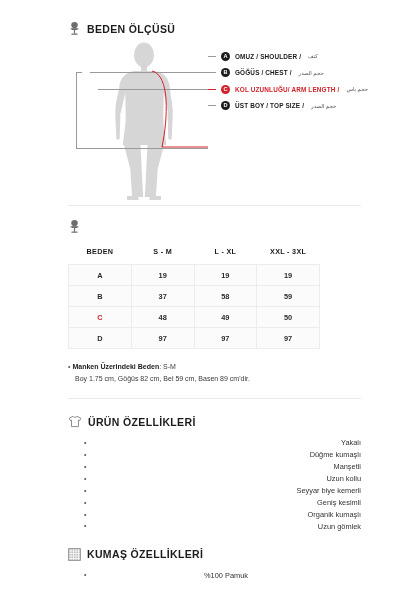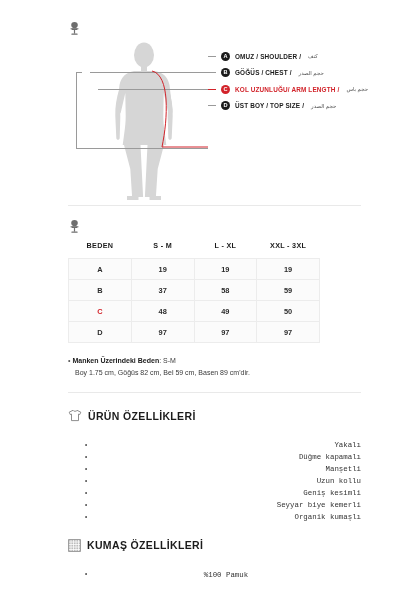--- a/index.html
+++ b/index.html
@@ -44,39 +44,39 @@
   .badge.red { background:#d2232a; }
   .leg-txt { font-size:6.4px; font-weight:700; letter-spacing:.15px; color:#1b1b1b; }
   .leg-txt.red { color:#d2232a; }
   .leg-ar { font-size:5.4px; color:#555; direction:rtl; margin-left:2px; }
 
   
   .divider { height:1px; background:#e9e9e9; margin:0; }
 
   
   .block2 { padding-top:14px; }
-  table.sizes { border-collapse:collapse; margin-top:1px; width:252px; }
+  table.sizes { border-collapse:collapse; margin-top:7px; width:252px; }
   table.sizes th {
     font-size:7.2px; font-weight:700; letter-spacing:.3px; color:#1b1b1b;
     padding:6px 0 8px; text-align:center; background:#fff; border:none;
   }
   table.sizes td {
     font-size:7.4px; font-weight:700; color:#2b2b2b; text-align:center;
     padding:5.5px 0; border:1px solid #ececec; background:#fbfbfb;
   }
   table.sizes td.rowlab { font-weight:700; color:#2b2b2b; width:63px; }
   table.sizes td.rowlab.hl { color:#d2232a; }
   table.sizes td.val { width:63px; }
 
   .model-note { margin-top:12px; font-size:7px; line-height:1.65; color:#3a3a3a; }
   .model-note .b { font-weight:700; color:#1b1b1b; }
   .model-note .l2 { display:block; padding-left:7px; color:#3a3a3a; }
 
   
-  ul.bul { list-style:none; margin-top:18px; padding-left:16px;font-family:Liberation Mono, monospace; }
+  ul.bul { list-style:none; margin-top:9px; padding-left:16px; }
   ul.bul li {
     font-size:7.4px; line-height:1.62; color:#333; position:relative; padding-left:7px;
   }
   ul.bul li:before {
     content:"•"; position:absolute; left:0; top:-0.5px; color:#555; font-size:7px;
   }
 
   .block3 { padding-top:16px;text-align:right; }
   .block4 { padding-top:15px;text-align:center; }
   .block5 { padding-top:16px; }
@@ -91,20 +91,21 @@
     <div class="sec-head">
       <span class="ico">
         <svg width="13" height="14" viewBox="0 0 13 14">
           <ellipse cx="6.5" cy="3.1" rx="3.3" ry="3.1" fill="#6e6e6e"></ellipse>
           <path d="M3.1 6.3 H9.9 L9.2 8.0 H3.8 Z" fill="#6e6e6e"></path>
           <rect x="5.9" y="8.0" width="1.2" height="3.6" fill="#6e6e6e"></rect>
           <rect x="3.4" y="11.6" width="6.2" height="1.1" rx="0.5" fill="#6e6e6e"></rect>
           <rect x="2.2" y="6.6" width="8.6" height="0.55" fill="#6e6e6e"></rect>
         </svg>
       </span>
+      <span class="title">BEDEN ÖLÇÜSÜ</span>
     </div>
 
     <div class="figure-wrap">
 
       <svg class="silhouette" width="120" height="160" viewBox="0 0 120 160">
         <g fill="#d6d6d6">
           <ellipse cx="60" cy="13" rx="10" ry="12.5"></ellipse>
           <path d="M57 24 h6 v5 h-6 z"></path>
           <path d="M50 29 c-8 1.5 -13 6 -14.5 14 l-3 26 c-0.4 3.5 3.6 4.4 4.4 1 l4.4 -19 0.4 23 c0 6 -0.6 11 -1.4 17 l-1.6 12 h43.6 l-1.6 -12 c-0.8 -6 -1.4 -11 -1.4 -17 l0.4 -23 4.4 19 c0.8 3.4 4.8 2.5 4.4 -1 l-3 -26 c-1.5 -8 -6.5 -12.5 -14.5 -14 z"></path>
           <path d="M40 103 h16.5 l1.2 24 1.4 28 h-11 l-1.8 -28 z"></path>
@@ -229,26 +230,27 @@
     <div class="sec-head">
       <span class="ico">
         <svg width="14" height="13" viewBox="0 0 14 13">
           <path d="M5 1.3 L1.2 3.2 L2.3 5.6 L3.5 5.1 L3.5 11.6 L10.5 11.6 L10.5 5.1 L11.7 5.6 L12.8 3.2 L9 1.3 C8.6 2.6 5.4 2.6 5 1.3 Z" fill="none" stroke="#7a7a7a" stroke-width="0.85" stroke-linejoin="round"></path>
         </svg>
       </span>
       <span class="title">ÜRÜN ÖZELLİKLERİ</span>
     </div>
     <ul class="bul">
       <li>Yakalı</li>
-      <li>Düğme kapamalı</li>
+      <li>Düğme kumaşlı</li>
       <li>Manşetli</li>
       <li>Uzun kollu</li>
+      <li>Seyyar biye kemerli</li>
       <li>Geniş kesimli</li>
-      <li>Seyyar biye kemerli</li>
       <li>Organik kumaşlı</li>
+      <li>Uzun gömlek</li>
     </ul>
   </div>
 
   <div class="block4">
     <div class="sec-head">
       <span class="ico">
         <svg width="13" height="13" viewBox="0 0 13 13">
           <rect x="0.6" y="0.6" width="11.8" height="11.8" fill="#bdbdbd"></rect>
           <g stroke="#ffffff" stroke-width="0.75">
             <path d="M3 0.6 V12.4 M5.5 0.6 V12.4 M8 0.6 V12.4 M10.5 0.6 V12.4"></path>

